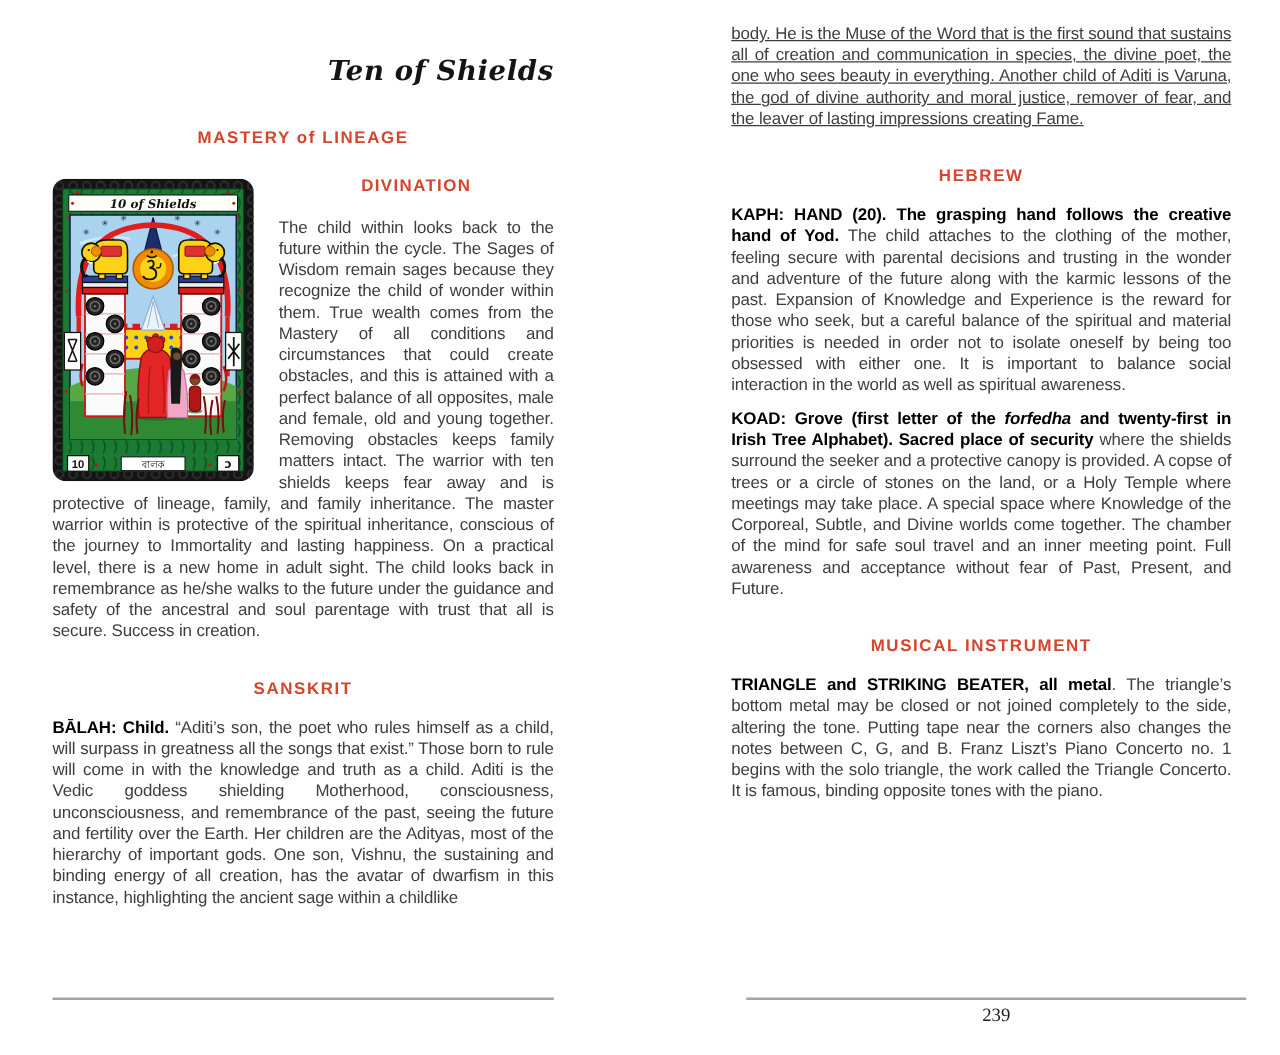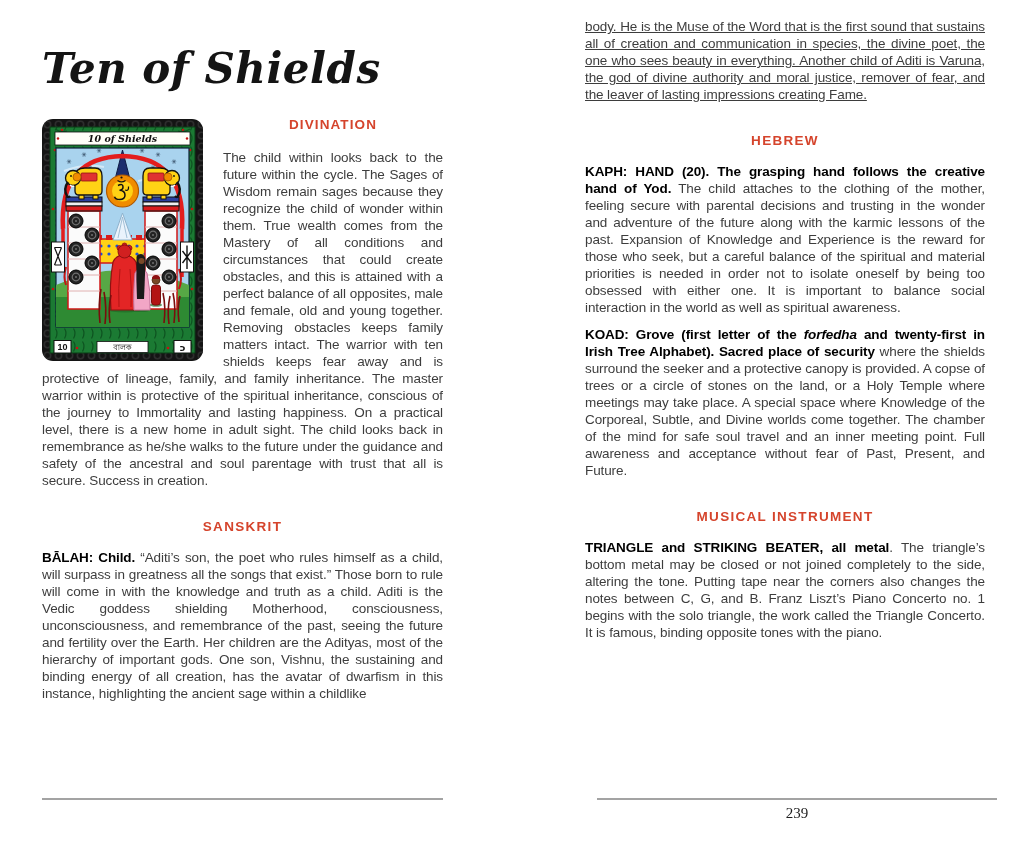--- a/index.html
+++ b/index.html
@@ -4,23 +4,23 @@
 <style>
   html,body { margin:0; padding:0; background:#ffffff; }
   body { width:1024px; height:844px; font-family:"Liberation Sans", sans-serif; }
   #spread { position:relative; width:1024px; height:844px; overflow:hidden; background:#fff; }
 
   .page { position:absolute; top:0; }
   #page-left  { left:42px;  width:401px; }
   #page-right { left:585px; width:400px; }
 
   .book-title {
-    margin:44px 0 0 0; text-align:left;
+    margin:44px 0 0 0; text-align:right;
     font-family:"DejaVu Serif", serif; font-style:italic; font-weight:700;
-    font-size:42px; color:#141414; letter-spacing:0.5px;
+    font-size:22px; color:#141414; letter-spacing:0.5px;
   }
   .heading {
     color:#d5442c; font-weight:700; font-size:13.5px; letter-spacing:1.3px;
     text-align:center; margin:30px 0 15px 0;
   }
   .heading.first { margin-top:32px; }
   .heading.inline-left { text-align:center; margin:2px 0 17px 0; letter-spacing:1.1px; }
 
   .body-text {
     font-size:13.5px; line-height:17px; color:#3d3d3d;
@@ -44,20 +44,21 @@
   }
 </style>
 </head>
 <body>
 
 <div id="spread">
 
   <div class="page" id="page-left">
 
     <h1 class="book-title">Ten of Shields</h1>
+    <div class="heading first">MASTERY of LINEAGE</div>
 
     <div class="divination-block">
 
       <svg class="card-svg" viewBox="0 0 161 242" xmlns="http://www.w3.org/2000/svg">
         <defs>
           <pattern id="swirlp" patternUnits="userSpaceOnUse" width="11" height="11">
             <circle cx="5.5" cy="5.5" r="3.2" fill="none" stroke="#2d2d2d" stroke-width="1.6"></circle>
           </pattern>
           <pattern id="leafp" patternUnits="userSpaceOnUse" width="9" height="13">
             <rect width="9" height="13" fill="#1b7a33"></rect>

